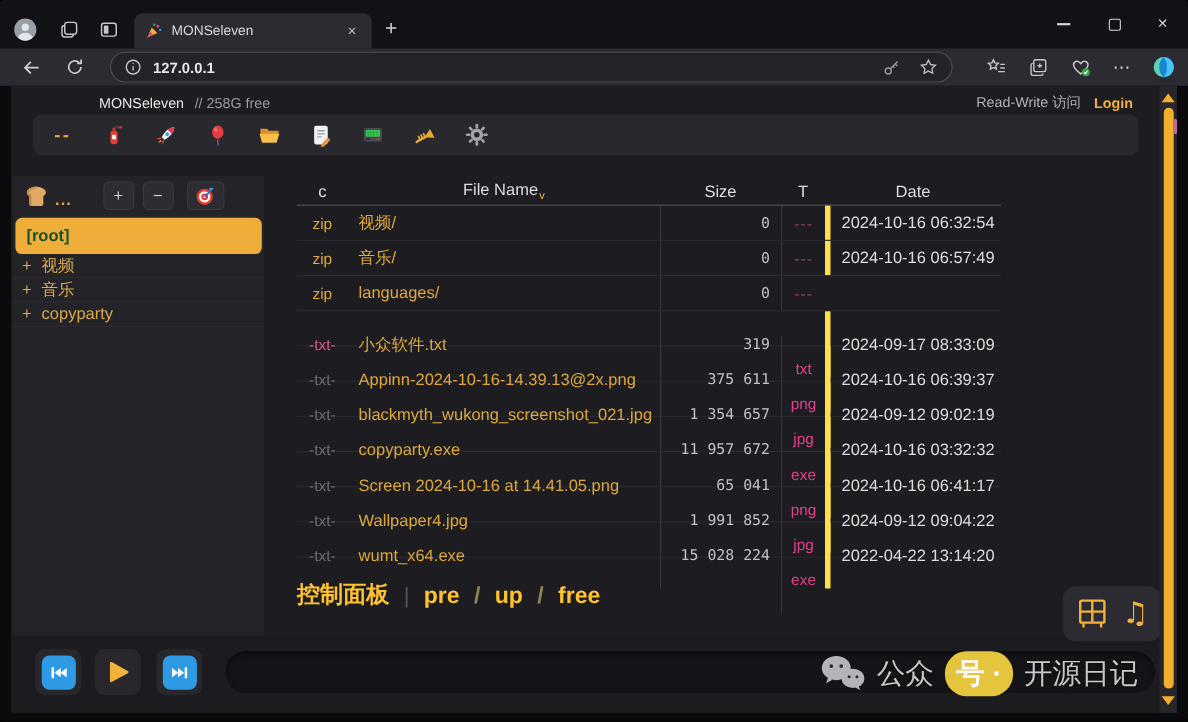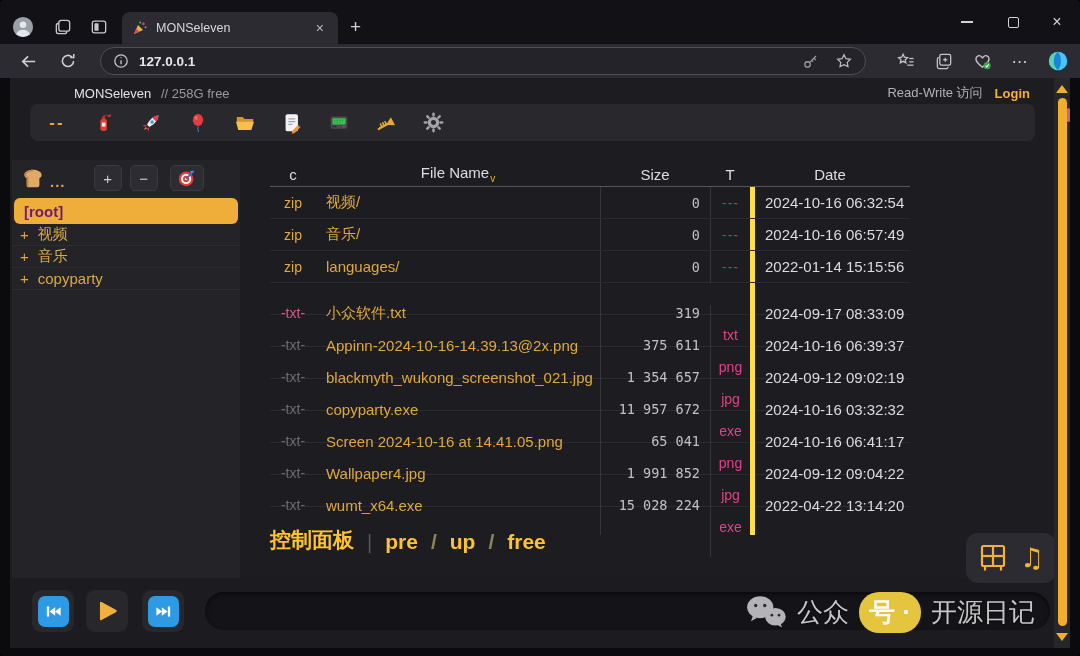--- a/index.html
+++ b/index.html
@@ -31,40 +31,40 @@
   .info-icon { width:16px; height:16px; margin-right:10px; }
   .url-text { color:#e6e6ea; font-size:13.5px; font-weight:600; flex:1; }
   .pill-right { display:flex; align-items:center; gap:16px; }
   .bar-right { position:absolute; top:5px; right:10px; display:flex; align-items:center; gap:14px; }
   .bar-right .ri { width:24px; height:24px; display:flex; align-items:center; justify-content:center; cursor:pointer; }
   .more-dots { color:#cfcfd3; font-size:16px; letter-spacing:1px; }
 
   
   .page { position:absolute; left:10px; top:78px; width:1060px; height:570px; background:#1d1d21; }
 
-  .page-top { position:absolute; left:64px; right:40px; top:6px; display:flex; justify-content:space-between; align-items:center; font-size:13px; }
+  .page-top { position:absolute; left:80px; right:40px; top:6px; display:flex; justify-content:space-between; align-items:center; font-size:13px; }
   .srv-name { color:#e4e4e6; }
   .srv-free { color:#9b9b9f; margin-left:6px; }
   .pt-right { display:flex; align-items:center; gap:12px; }
   .access { color:#b2b2b6; }
   .login { color:#f2b13c; font-weight:700; cursor:pointer; }
 
   .emoji-toolbar { position:absolute; left:20px; top:26px; width:1005px; height:37px; background:#28282d; border-radius:8px; display:flex; align-items:center; gap:23px; padding-left:15px; }
   .ebtn { width:24px; height:26px; display:flex; align-items:center; justify-content:center; cursor:pointer; }
   .dashes { color:#e8a33c; font-weight:700; font-size:17px; letter-spacing:2px; }
 
   
   .sidebar { position:absolute; left:2px; top:82px; width:228px; height:418px; background:#232328; }
   .side-controls { display:flex; align-items:center; height:36px; padding:0 6px; }
   .bread-wrap { width:26px; height:26px; margin-left:2px; }
   .dots { color:#e8a33c; font-weight:700; font-size:15px; margin:6px 0 0 4px; letter-spacing:1px; cursor:pointer; }
   .sq-btn { width:28px; height:26px; background:#2c2c32; border:1px solid #3a3a41; border-radius:5px; color:#d0d0d4; font-size:15px; display:flex; align-items:center; justify-content:center; cursor:pointer; }
   .btn-plus { margin-left:28px; } .btn-minus { margin-left:8px; }
   .btn-target { margin-left:12px; width:34px; background:#2c2c32; }
-  .root-pill { margin:2px 2px 0 2px; height:26px; background:#efae3a; border-radius:6px; display:flex; align-items:center; padding-left:10px; color:#701a75; font-weight:700; font-size:15px; cursor:pointer; }
+  .root-pill { margin:2px 2px 0 2px; height:33px; background:#efae3a; border-radius:6px; display:flex; align-items:center; padding-left:10px; color:#14532d; font-weight:700; font-size:15px; cursor:pointer; }
   .tree-item { display:flex; align-items:center; height:22px; padding-left:8px; border-bottom:1px solid #2d2d33; color:#d9a84c; font-size:15px; cursor:pointer; }
   .tree-prefix { margin-right:9px; color:#d9a84c; }
 
   
   .ftable { position:absolute; left:260px; top:84px; width:640px; }
   .ftable-head { display:grid; grid-template-columns:46px 284px 110px 40px 160px; height:25px; align-items:center; border-bottom:1px solid #56565e; color:#dedee2; font-size:15px; }
   .hc { text-align:center; cursor:pointer; }
   .sort-v { color:#f2ae2c; font-size:10px; vertical-align:sub; margin-left:1px; }
   .frow { display:grid; grid-template-columns:46px 284px 110px 40px 160px; height:32px; align-items:center; border-bottom:1px solid #2a2a2f; font-size:15px; }
   .cell-c { text-align:center; font-size:14px; cursor:pointer; }
@@ -403,21 +403,20 @@
             <span class="cell-size">0</span>
             <span class="cell-ext empty">---</span>
             <span class="cell-date">2024-10-16 06:57:49</span>
           </div>
 
           <div class="frow">
             <span class="cell-c dir">zip</span>
             <span class="cell-name">languages/</span>
             <span class="cell-size">0</span>
             <span class="cell-ext empty">---</span>
-            <span class="cell-date">2022-01-14 15:15:56</span>
           </div>
 
           <div class="frow">
             <span class="cell-c active">-txt-</span>
             <span class="cell-name">小众软件.txt</span>
             <span class="cell-size">319</span>
             <span class="cell-ext type">txt</span>
             <span class="cell-date">2024-09-17 08:33:09</span>
           </div>
 

